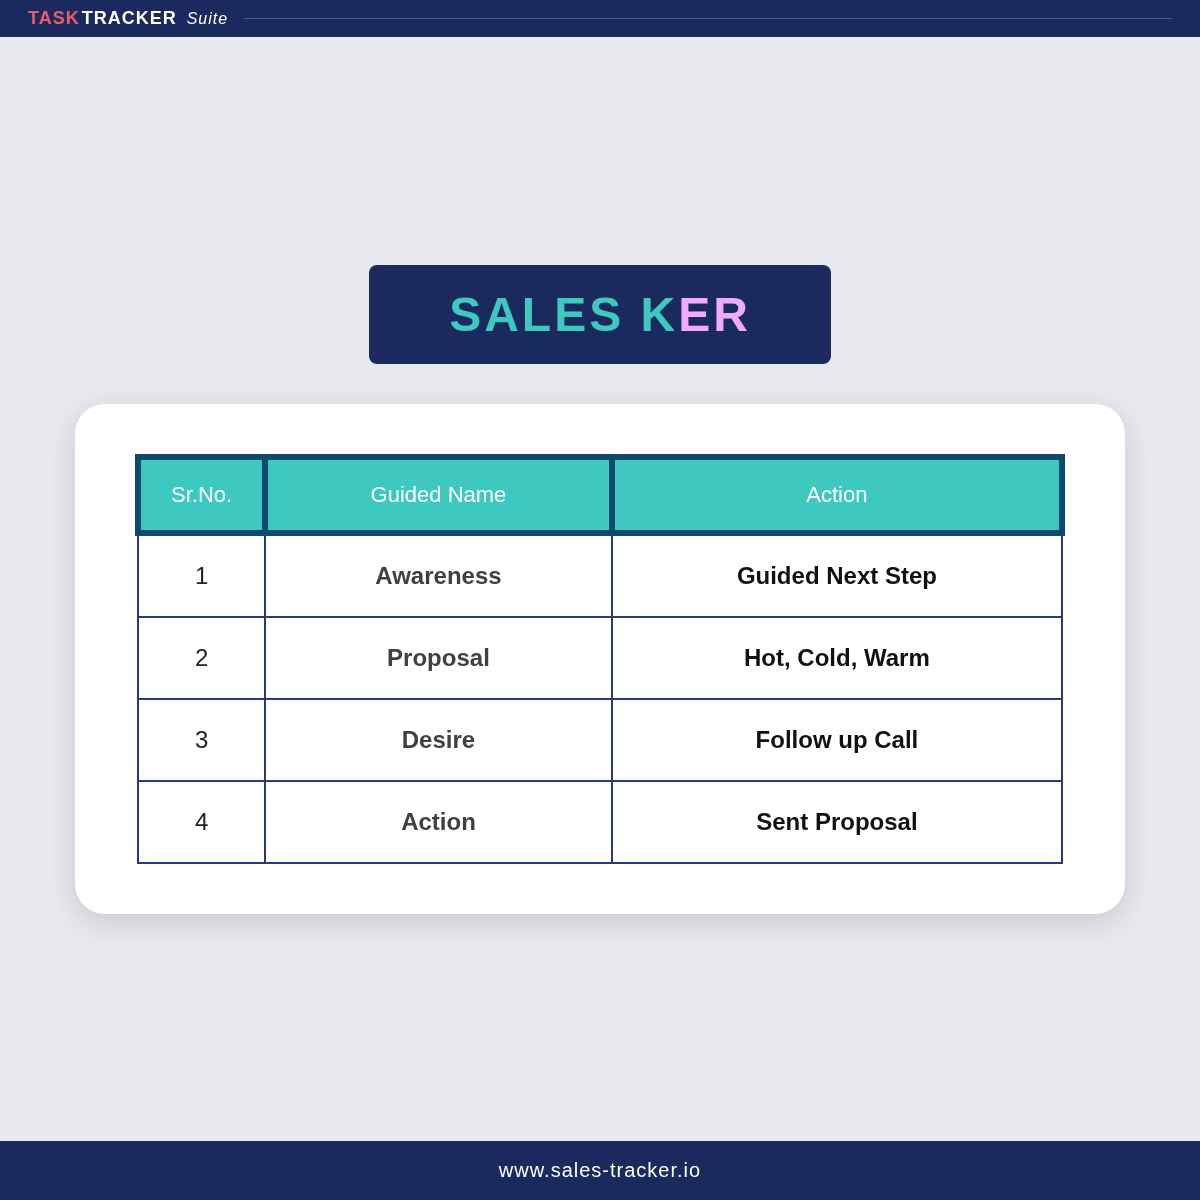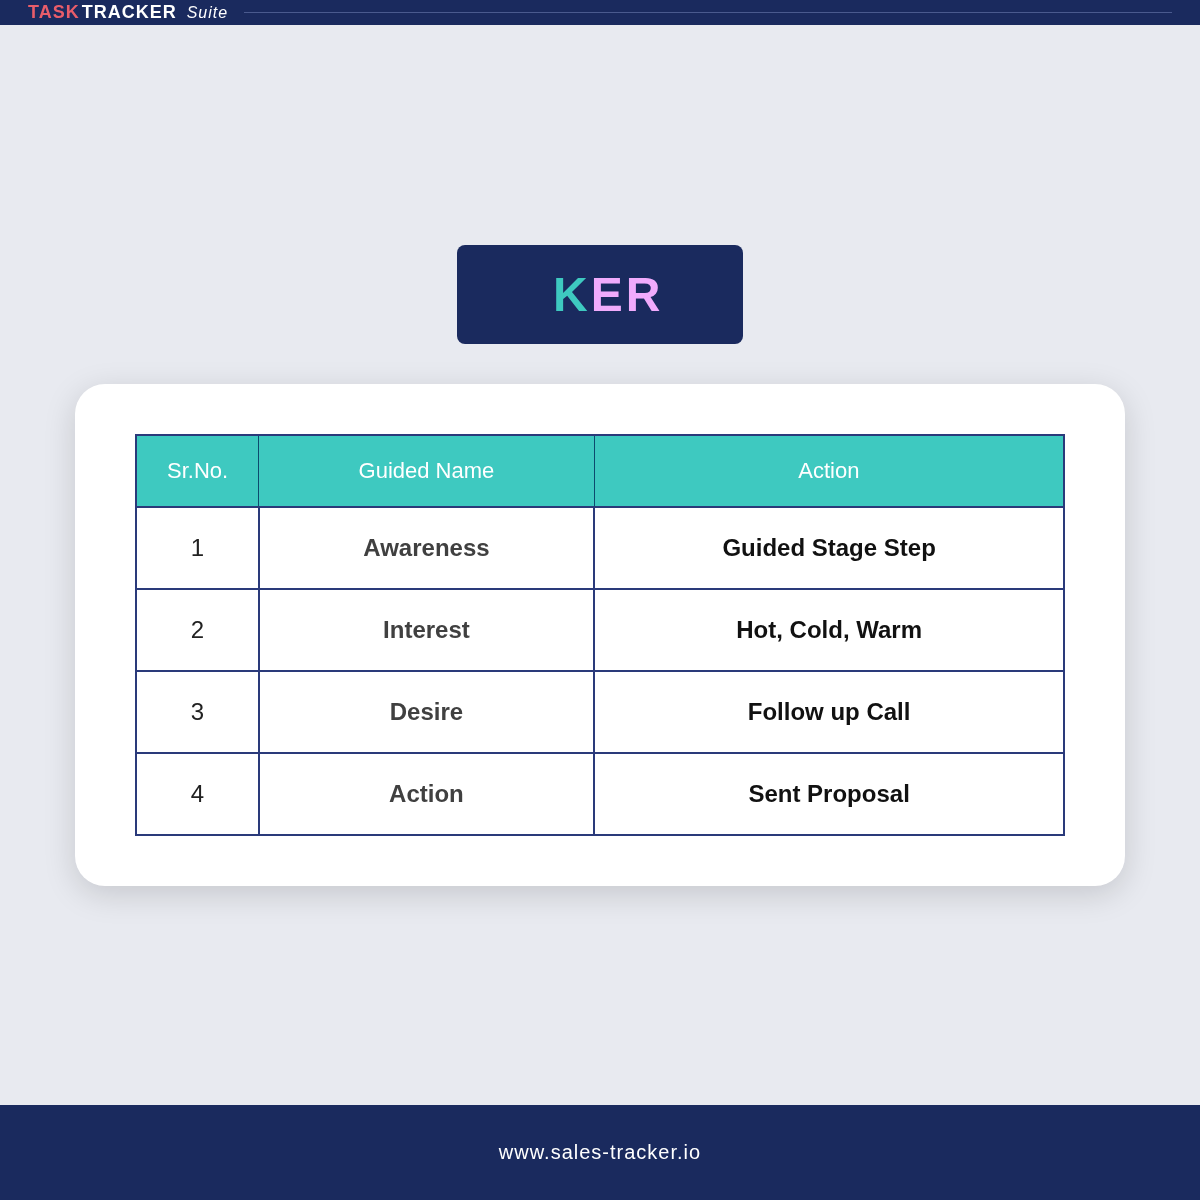--- a/index.html
+++ b/index.html
@@ -13,21 +13,21 @@
       flex-direction: column;
       align-items: center;
       justify-content: space-between;
       overflow: hidden;
     }
 
     
     .top-bar {
       width: 100%;
       background-color: #1a2a5e;
-      padding: 2px 28px;
+      padding: 8px 28px;
       display: flex;
       align-items: center;
     }
 
     .brand-text {
       font-size: 18px;
       font-weight: 700;
       letter-spacing: 1px;
       display: flex;
       align-items: center;
@@ -115,21 +115,21 @@
     .data-table thead tr {
       background-color: #3ec9c0;
     }
 
     .data-table thead th {
       color: #ffffff;
       font-size: 22px;
       font-weight: 400;
       padding: 22px 30px;
       text-align: center;
-      border: 1px solid #0c4a6e;
+      border: 6px solid #0c4a6e;
     }
 
     .data-table tbody tr {
       border: 2px solid #2a3a7a;
     }
 
     .data-table tbody td {
       padding: 26px 30px;
       text-align: center;
       border: 2px solid #2a3a7a;
@@ -149,21 +149,21 @@
 
     .td-action {
       font-weight: 800;
       color: #111;
     }
 
     
     .bottom-bar {
       width: 100%;
       background-color: #1a2a5e;
-      padding: 36px 28px;
+      padding: 18px 28px;
       display: flex;
       align-items: center;
       justify-content: center;
     }
 
     .website-text {
       color: #ffffff;
       font-size: 20px;
       letter-spacing: 1px;
     }
@@ -177,44 +177,45 @@
     <span class="brand-tracker"> TRACKER</span>
     <span class="brand-suite">Suite</span>
   </div>
   <div class="brand-line"></div>
 </div>
 
 <div class="main-content">
 
   <div class="sales-banner">
     <div class="sales-banner-text">
+      <span class="sales-word">SALES</span>
       <span style="color:#ffffff;">&nbsp;</span>
         <span class="tracker-ck">K</span>
         <span style="color:#f0abfc; font-weight:900;">ER</span>
     </div>
   </div>
 
   <div class="card">
     <table class="data-table">
       <thead>
         <tr>
             <th>Sr.No.</th>
             <th>Guided Name</th>
             <th>Action</th>
           </tr>
       </thead>
       <tbody>
       <tr>
             <td class="td-num">1</td>
             <td class="td-stage">Awareness</td>
-            <td class="td-action">Guided Stage Step</td>
+            <td class="td-action">Guided Next Step</td>
           </tr>
           <tr>
             <td class="td-num">2</td>
-            <td class="td-stage">Interest</td>
+            <td class="td-stage">Proposal</td>
             <td class="td-action">Hot, Cold, Warm</td>
           </tr>
           <tr>
             <td class="td-num">3</td>
             <td class="td-stage">Desire</td>
             <td class="td-action">Follow up Call</td>
           </tr>
           <tr>
             <td class="td-num">4</td>
             <td class="td-stage">Action</td>

